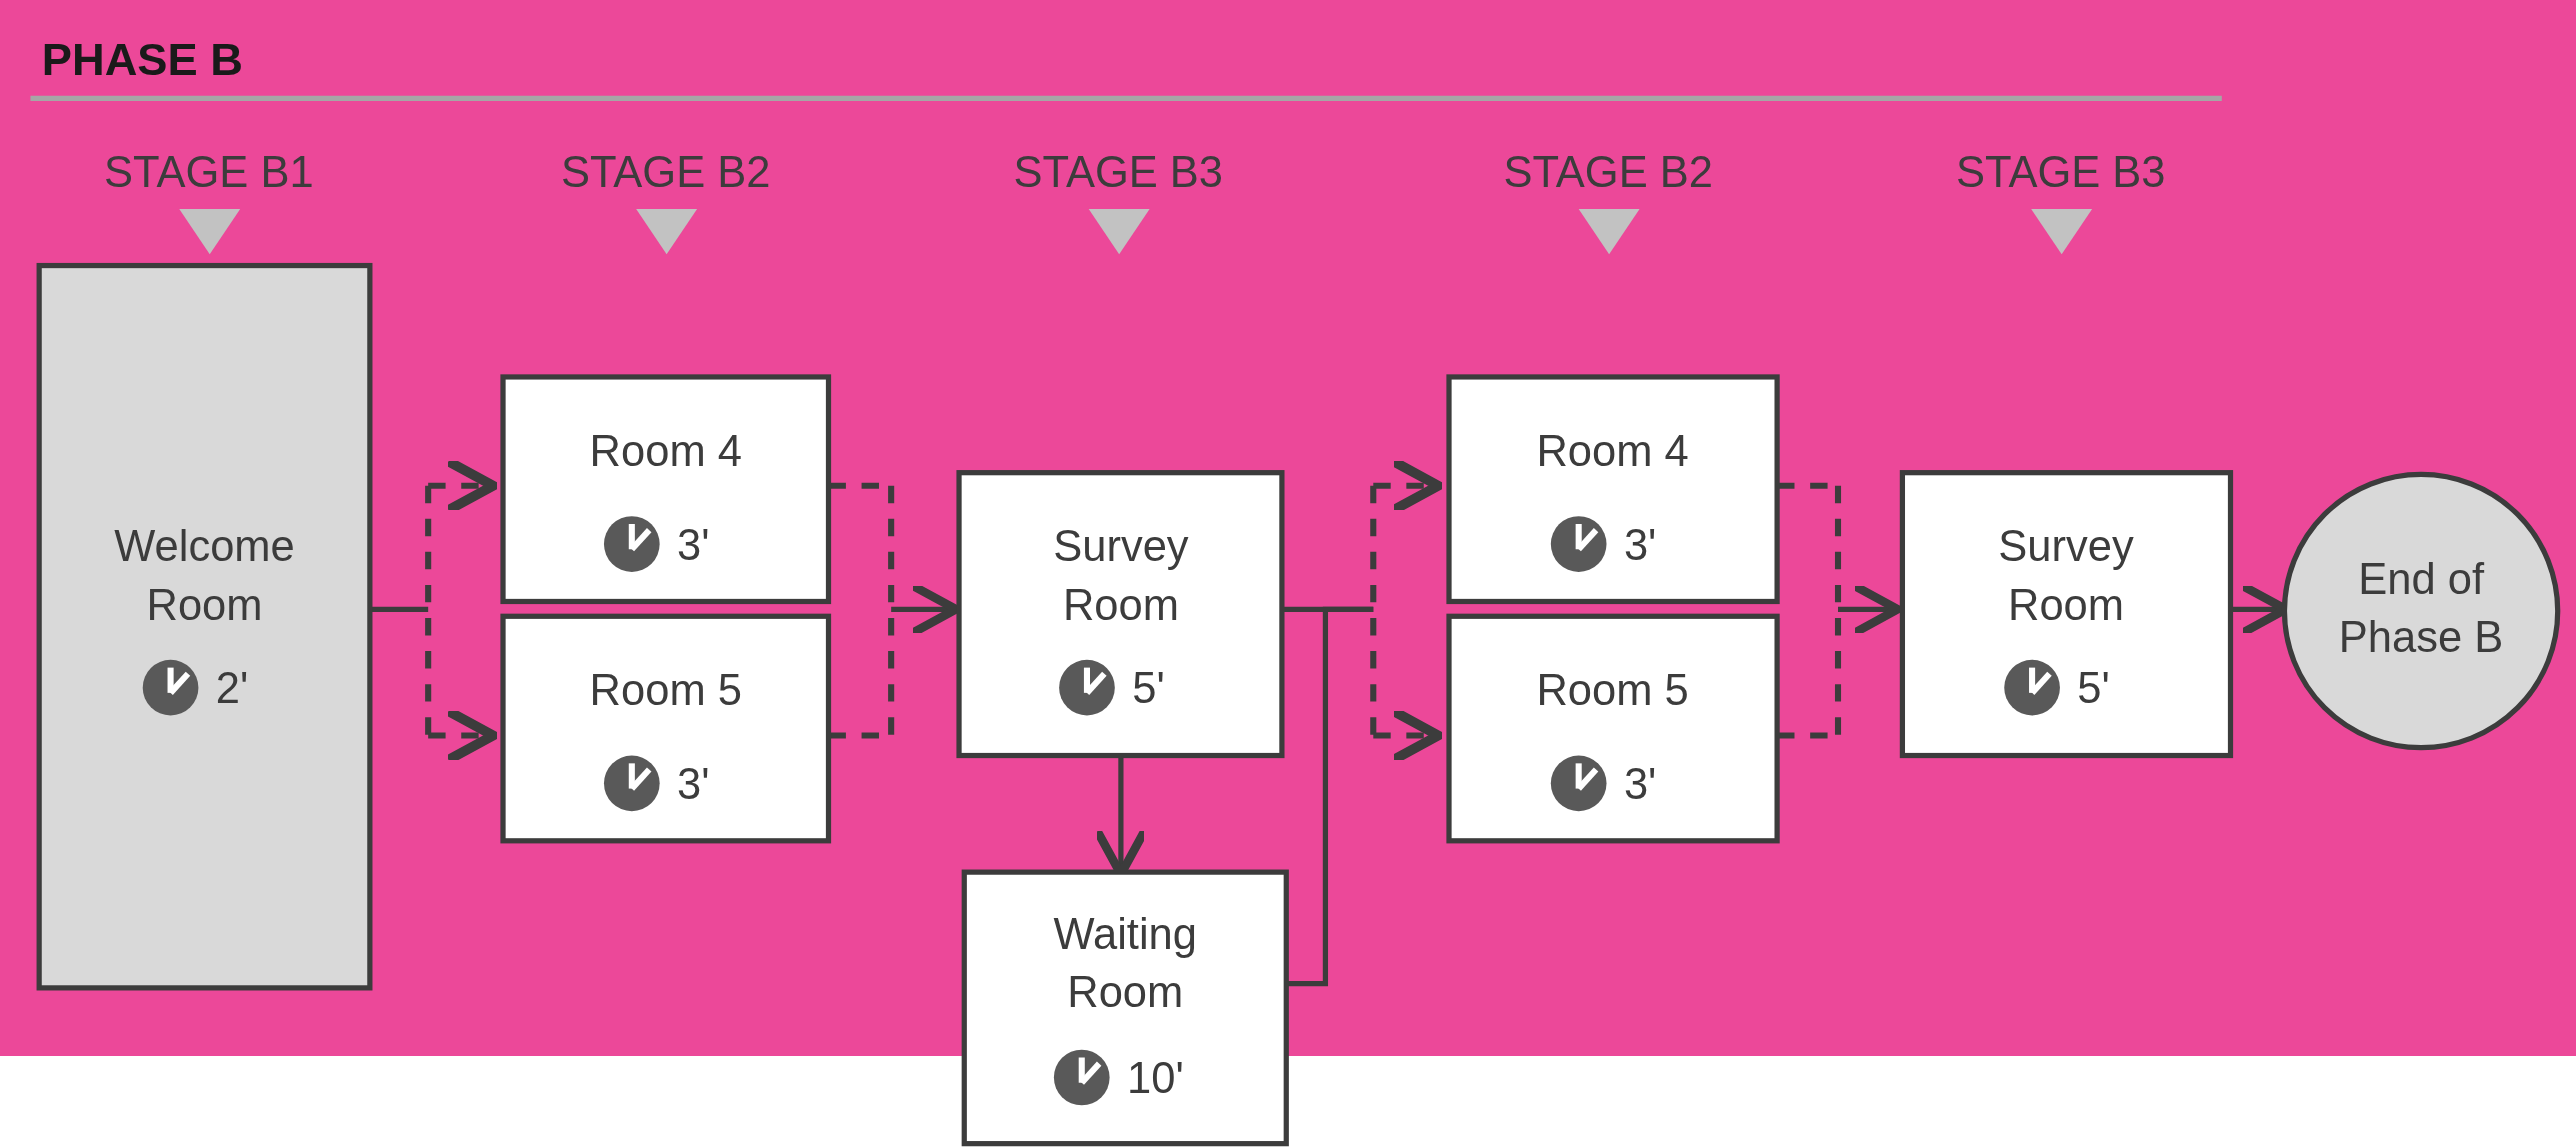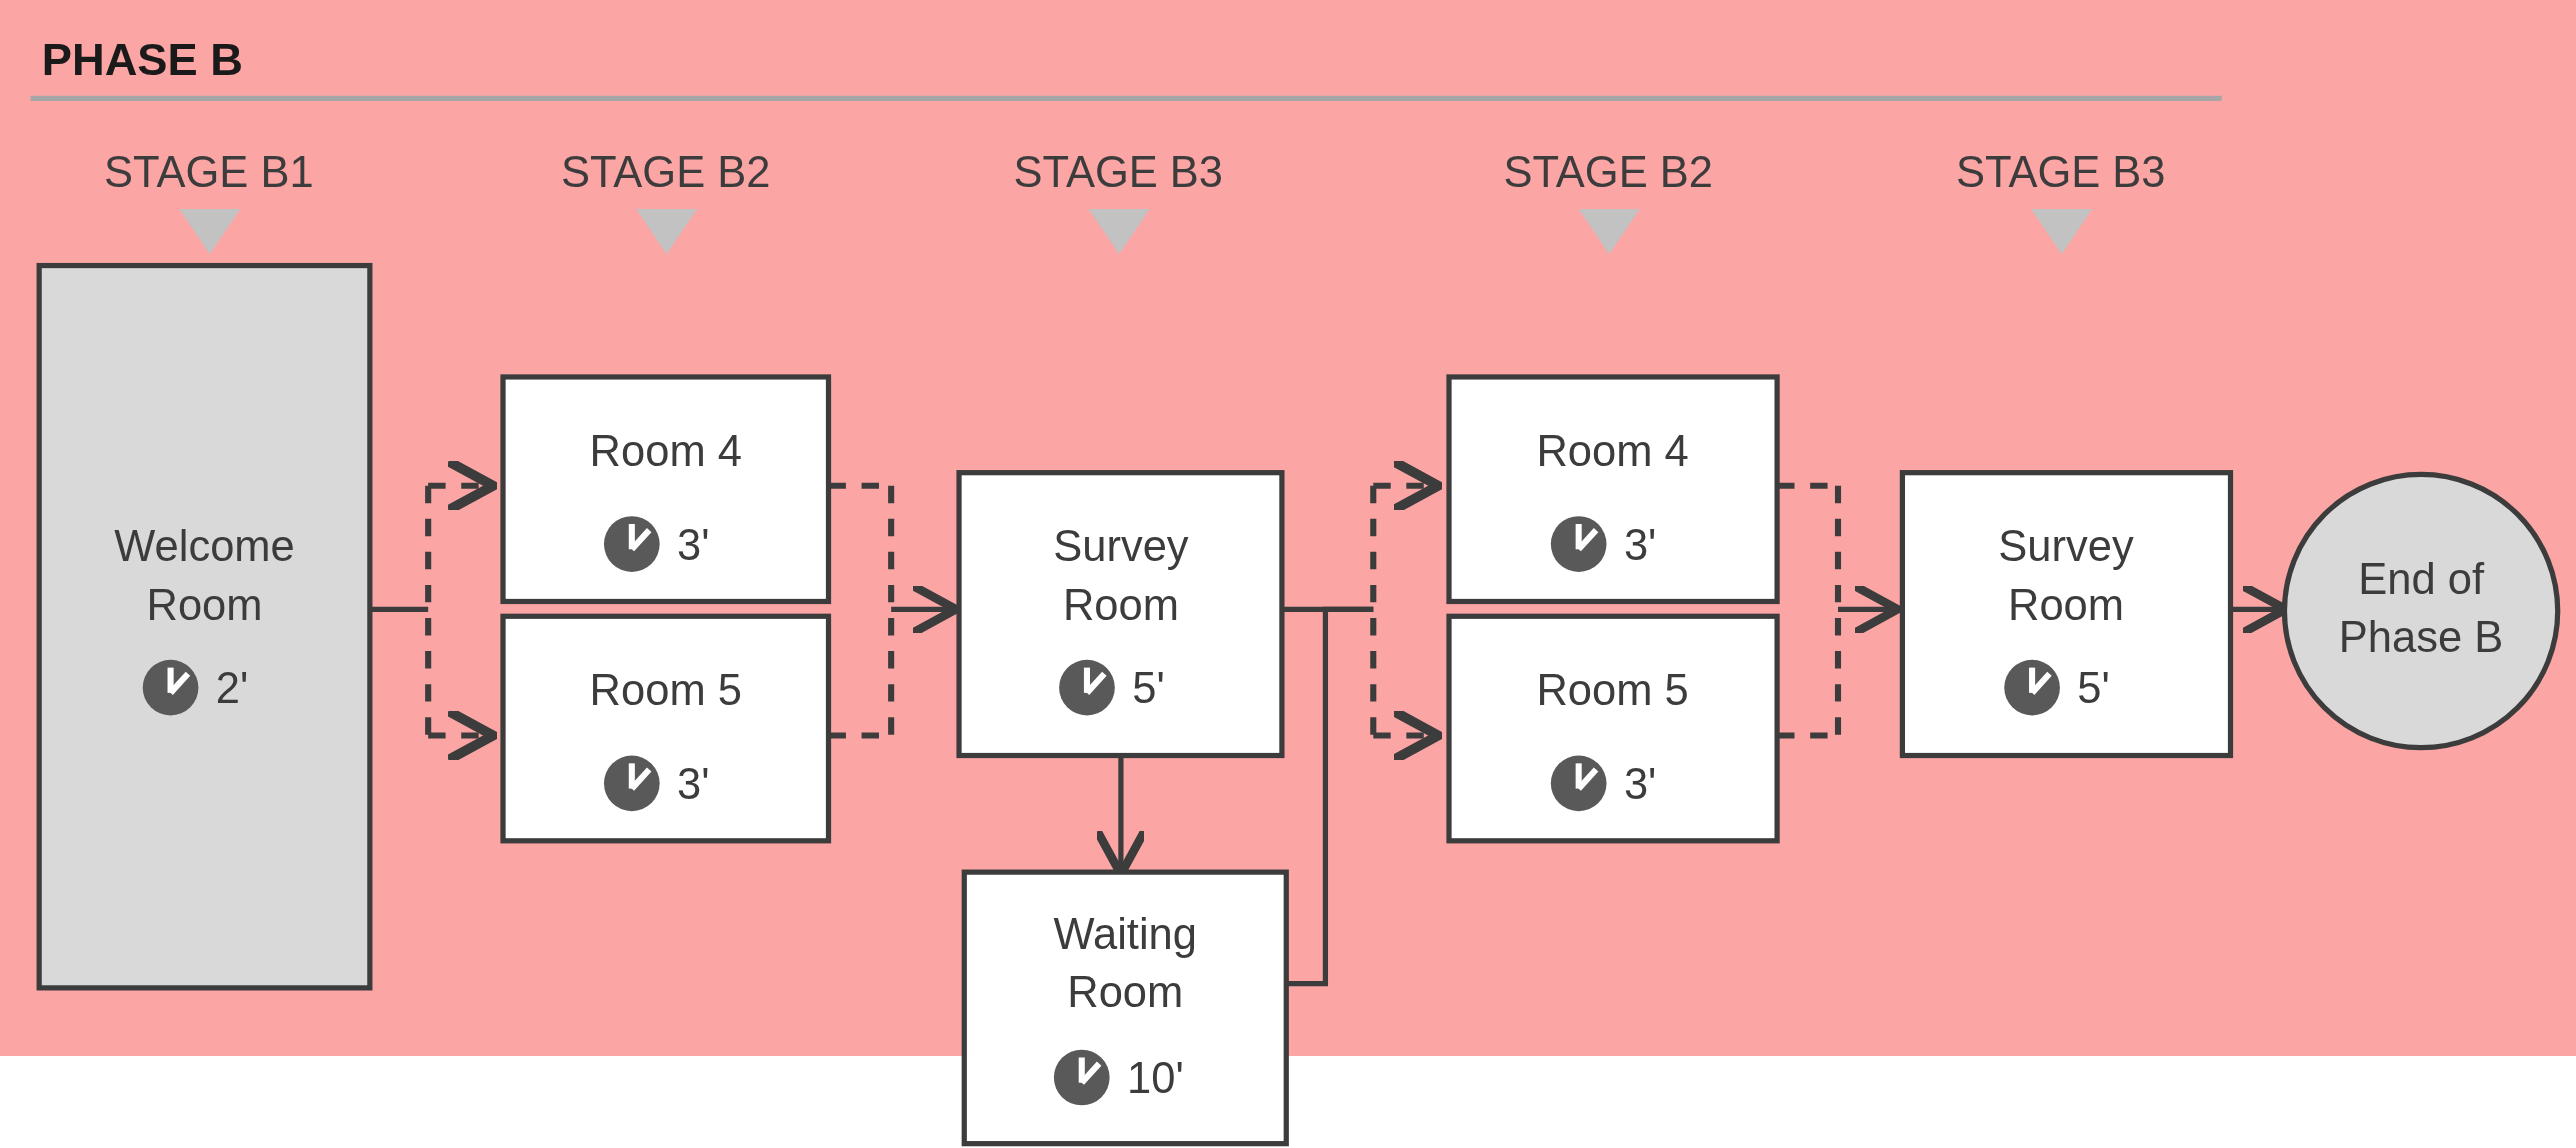--- a/index.html
+++ b/index.html
@@ -10,21 +10,21 @@
   body {
     width: 2576px;
     height: 1149px;
     font-family: "Liberation Sans", sans-serif;
     overflow: hidden;
   }
   #stage {
     position: relative;
     width: 2576px;
     height: 1056px;
-    background: #fca5a5;
+    background: #ec4899;
   }
   svg#diagram {
     position: absolute;
     left: 0;
     top: 0;
     width: 2576px;
     height: 1149px;
   }
   .phase-title {
     font-size: 52px;

